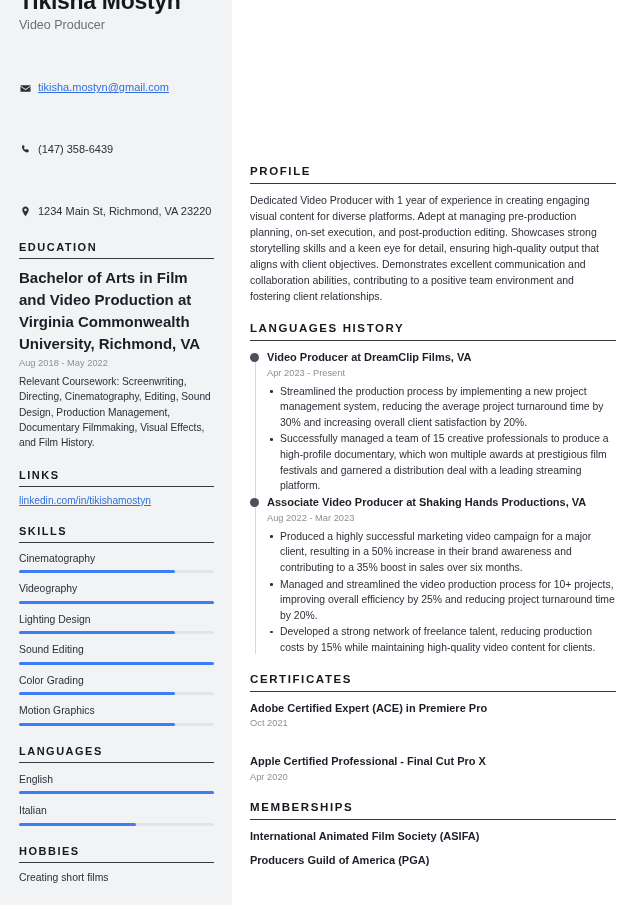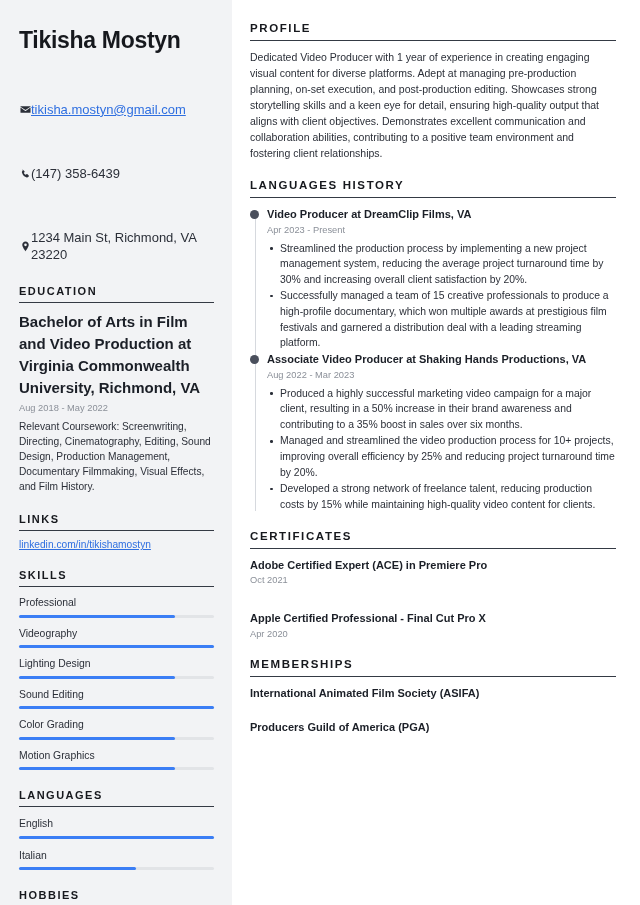--- a/index.html
+++ b/index.html
@@ -2,40 +2,40 @@
 <html><head>
 <meta charset="utf-8">
 <style>
   * { box-sizing: border-box; margin: 0; padding: 0; }
   html, body {
     width: 640px; height: 905px;
     background: #ffffff;
     font-family: "Liberation Sans", sans-serif;
     -webkit-font-smoothing: antialiased;
   }
-  .page { position: relative; width: 640px; height: 905px; display: flex; background:#fff; overflow:hidden; }
+  .page { position: relative; width: 640px; height: 905px; display: flex; background:#fff; overflow:hidden;align-items:flex-end; }
 
   
   .sidebar {
     width: 232px;
     background: #f2f3f5;
     padding: 28px 18px 20px 19px;
     flex: 0 0 232px;
   }
   .name {
     font-size: 23px; font-weight: bold; color: #16181d;
     letter-spacing: -0.3px; line-height: 1.12;
   }
   .role {
     font-size: 12.5px; color: #6a7079; margin-top: 4px; line-height: 1.2;
   }
   .contact { margin-top: 17px; }
   .contact-row {
-    display: flex; align-items: center; 
-    font-size: 13px; color: #2b2f38; line-height: 1.25; margin-bottom: 5px; margin-top: 48px;
+    display: flex; align-items: center; gap: 7px;
+    font-size: 11px; color: #2b2f38; line-height: 1.25; margin-bottom: 5px; margin-top: 48px;
   }
   .contact-row .ico { width: 12px; flex: 0 0 12px; display: flex; align-items:center; justify-content:center; color:#2b2f38; }
   .contact-row .ico svg { display:block; }
   .link-blue { color: #2f6fe0; text-decoration: underline; }
 
   .side-sec { margin-top: 19px; }
   .side-sec.first { margin-top: 22px; }
   .sec-title {
     font-size: 11px; font-weight: bold; color: #16181d;
     letter-spacing: 1.5px; padding-bottom: 5px;
@@ -92,32 +92,33 @@
   .job-bullets li::before {
     content:""; position:absolute; left: 3px; top: 6.5px;
     width: 2.6px; height: 2.6px; border-radius: 50%; background: #2b2f38;
   }
 
   .cert { margin-bottom: 24px; }
   .cert:last-child { margin-bottom: 0; }
   .cert-name { font-size: 11px; font-weight: bold; color: #1b1f27; line-height: 1.35; }
   .cert-date { font-size: 9.3px; color: #8b9099; margin-top: 2px; line-height: 1.4; }
 
-  .memb { font-size: 11px; font-weight: bold; color: #1b1f27; line-height: 1.35; margin-bottom: 19px; }
+  .memb { font-size: 11px; font-weight: bold; color: #1b1f27; line-height: 1.35; margin-bottom: 9px; }
   .memb:last-child { margin-bottom: 0; }
 </style>
 </head>
 <body>
 
 <div class="page">
 
   <aside class="sidebar">
 
     <div>
       <div class="name">Tikisha Mostyn</div>
+      <div class="role">Video Producer</div>
     </div>
 
     <div class="contact">
       <div class="contact-row">
         <span class="ico">
           <svg width="11" height="11" viewBox="0 0 16 16" fill="currentColor">
               <path d="M1 3.5h14v9H1z" fill="none"></path>
               <path d="M1.2 3.2h13.6c.3 0 .5.2.5.5v.2L8 8.9 .7 3.9v-.2c0-.3.2-.5.5-.5zM.7 5.2l7 4.8c.2.1.4.1.6 0l7-4.8v7.1c0 .3-.2.5-.5.5H1.2a.5.5 0 0 1-.5-.5V5.2z"></path>
             </svg>
         </span>
@@ -157,21 +158,21 @@
       <div class="links-item">
         <span class="link-blue">linkedin.com/in/tikishamostyn</span>
       </div>
     </section>
 
     <section class="side-sec">
       <div class="sec-title">SKILLS</div>
       <div class="sec-rule"></div>
 
       <div class="skill">
-        <div class="skill-name">Professional</div>
+        <div class="skill-name">Cinematography</div>
         <div class="bar">
             <i style="width: 80%;"></i>
           </div>
       </div>
       <div class="skill">
         <div class="skill-name">Videography</div>
         <div class="bar">
             <i style="width: 100%;"></i>
           </div>
       </div>

